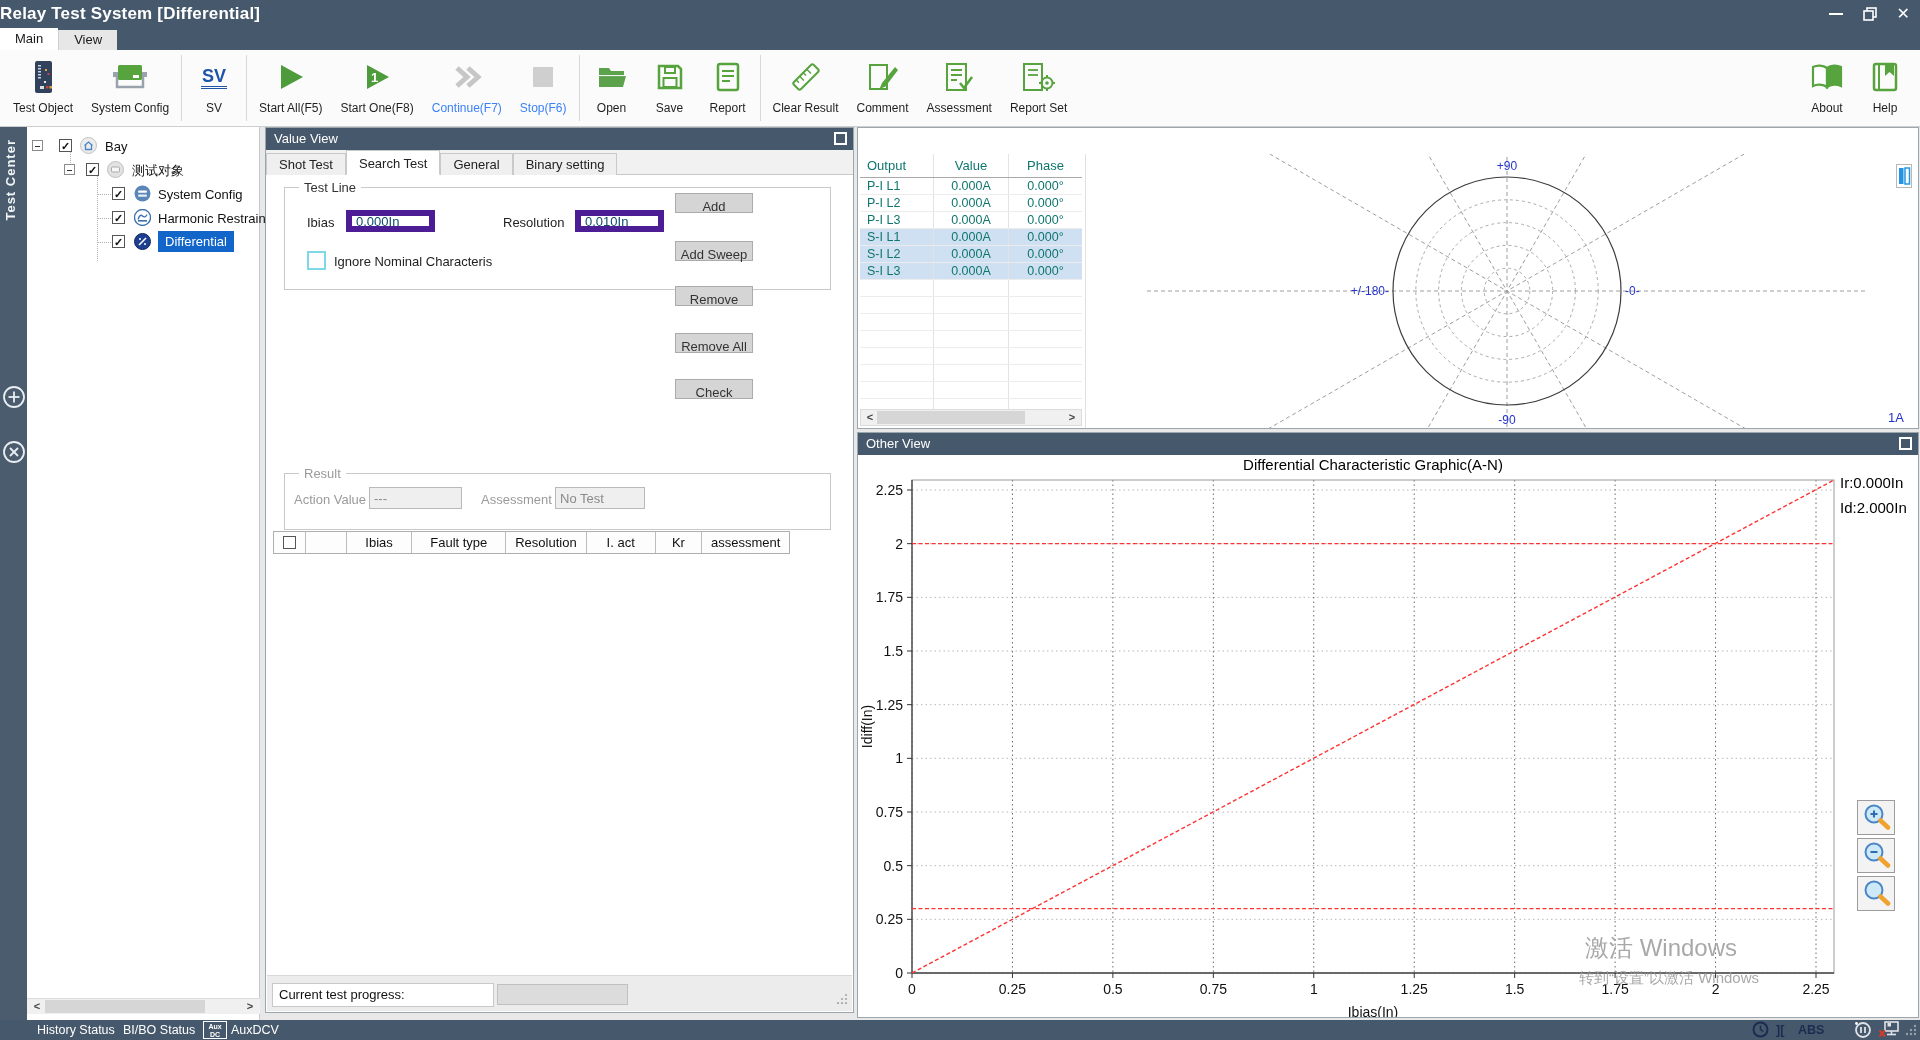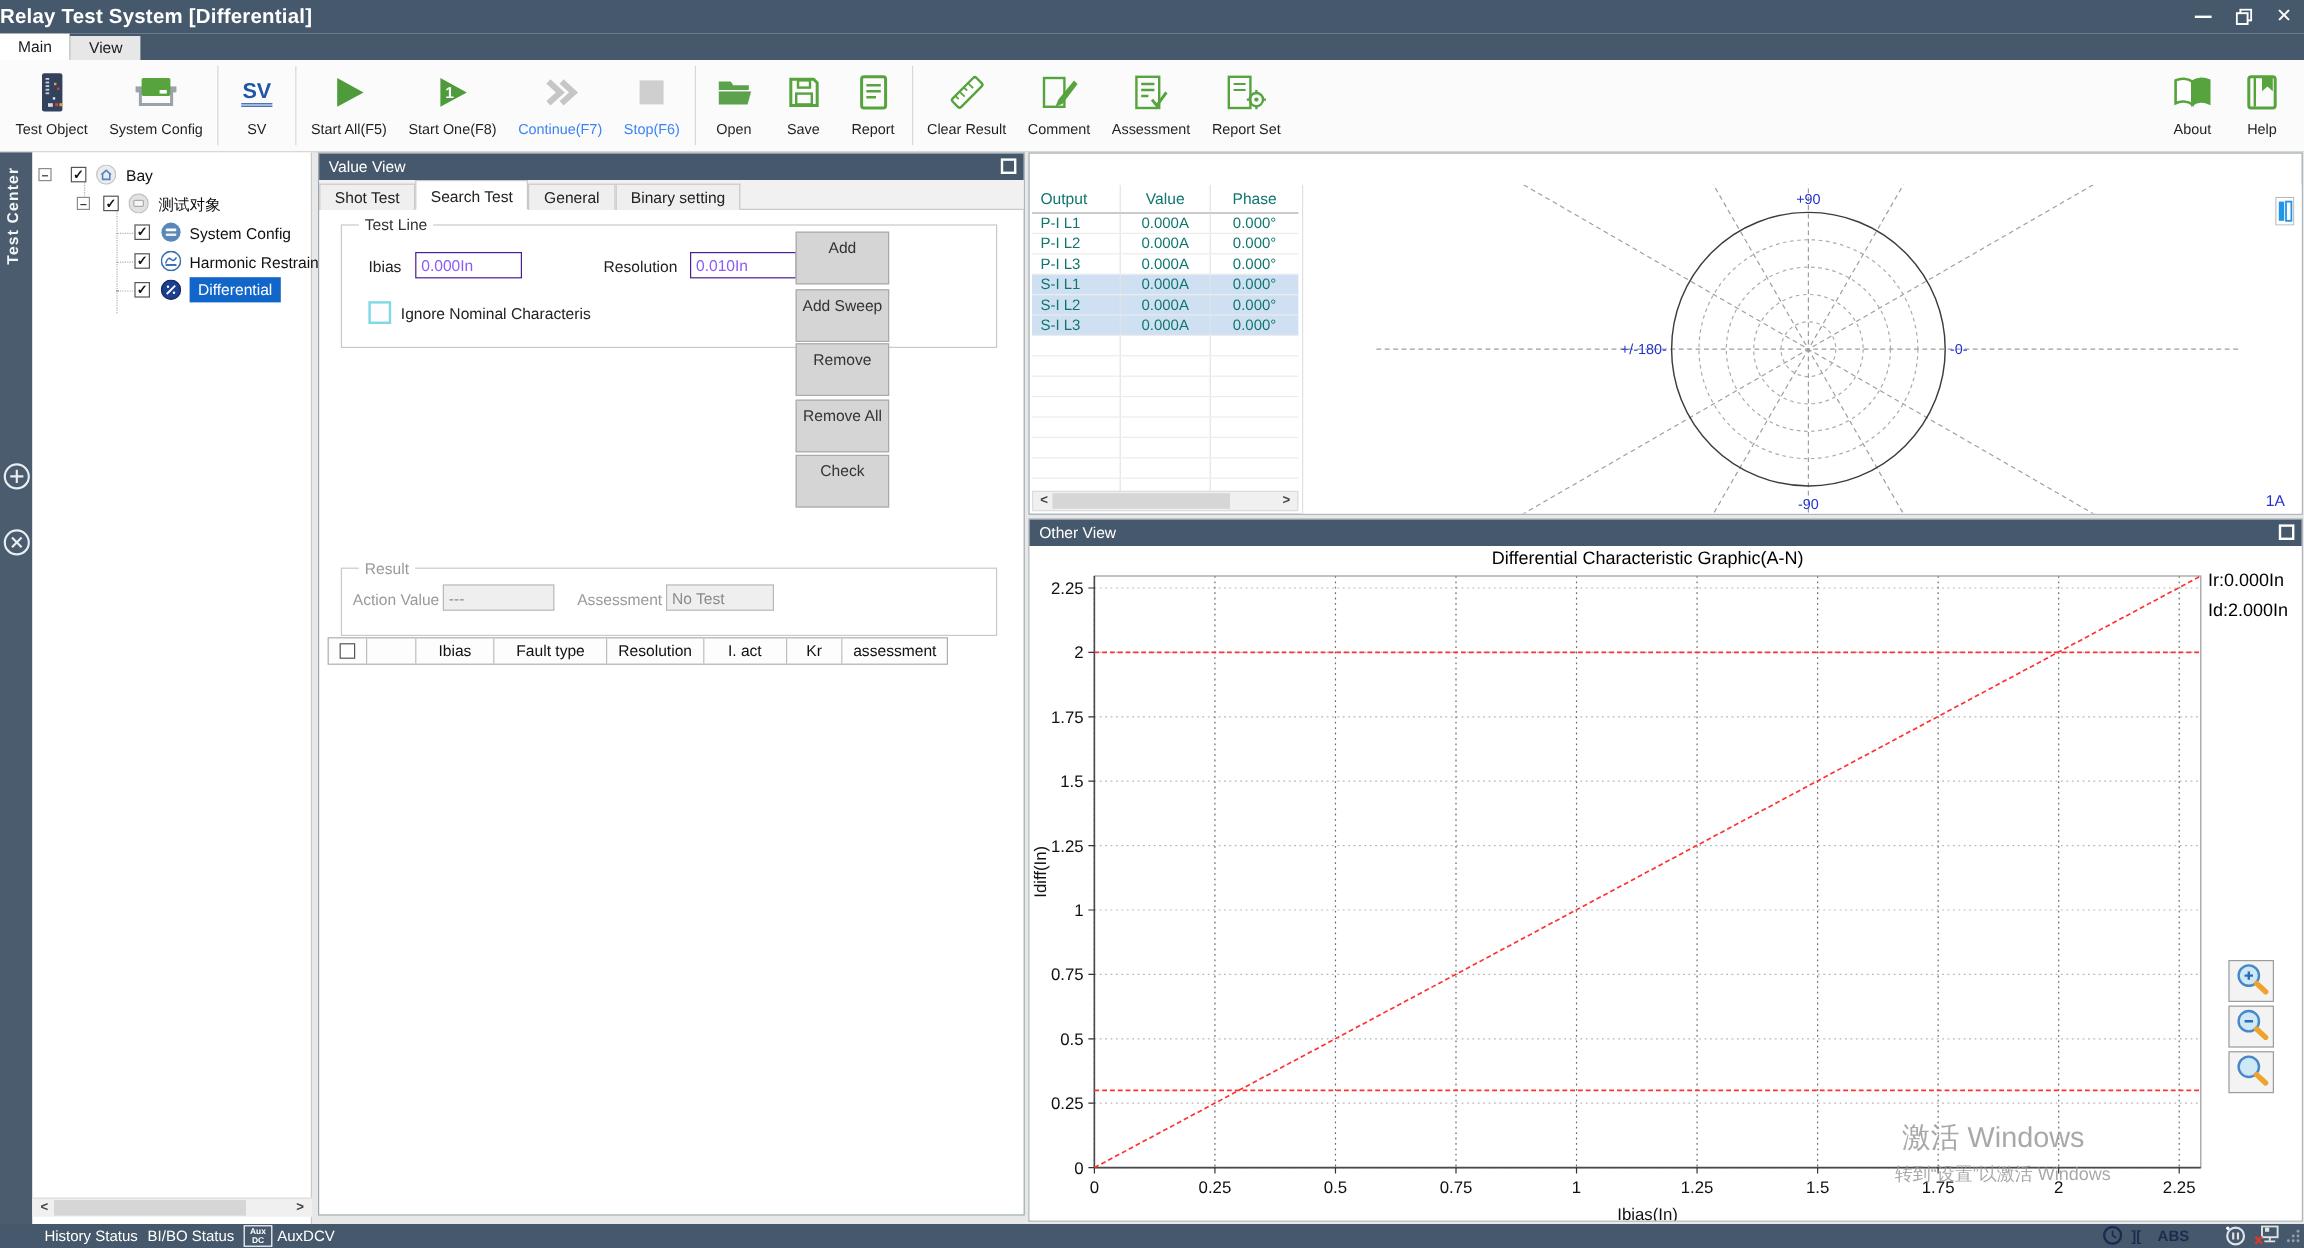--- a/index.html
+++ b/index.html
@@ -65,28 +65,28 @@
   #test-view{left:265px;top:127px;width:589px;height:886px;}
   .tabstrip{position:absolute;left:0;top:22px;right:0;height:25px;background:#f1f1f1;border-bottom:1px solid #c9c9c9;}
   .tv-tab{display:inline-block;font-size:13px;padding:0 12px;color:#222;}
   .tv-tab.inactive{height:22px;line-height:22px;margin-top:3px;background:#efefef;border:1px solid #c9c9c9;border-bottom:none;vertical-align:top;}
   .tv-tab.active{height:25px;line-height:25px;background:#fff;border:1px solid #c9c9c9;border-bottom:1px solid #fff;position:relative;z-index:2;vertical-align:top;}
   .groupbox{position:absolute;border:1px solid #c9c9c9;}
   .legend{position:absolute;top:-8px;left:14px;background:#fff;padding:0 5px;font-size:13px;color:#333;}
   .legend.gray{color:#9a9a9a;}
   .fldlabel{position:absolute;font-size:13px;color:#222;}
   .fldlabel.gray{color:#9a9a9a;}
-  .tv-input{position:absolute;height:22px;border:1px solid #4c1d95;background:#fff;font-size:13px;
-    padding:0 4px;font-family:"Liberation Sans",sans-serif;color:#8b5cf6;}
+  .tv-input{position:absolute;height:22px;border:6px solid #4c1d95;background:#fff;font-size:13px;
+    padding:0 4px;font-family:"Liberation Sans",sans-serif;color:#0c4a6e;}
   .tv-input.disabled{background:#efefef;border:1px solid #b9b9b9;color:#8a8a8a;}
   .cyan-check{position:absolute;width:19px;height:19px;border:2px solid #7FD8E6;background:#fdfdff;}
   .radio{position:absolute;width:19px;height:19px;border-radius:50%;border:2px solid #8ADCE9;background:#f7f8ff;}
   .radio.sel::after{content:"";position:absolute;left:2px;top:2px;width:11px;height:11px;border-radius:50%;background:#45BEEA;}
   .radio-label{position:absolute;font-size:13px;color:#111;}
-  .side-btn{position:absolute;left:397px;width:78px;height:44px;background:#d5d5d5;border:1px solid #ababab;
+  .side-btn{position:absolute;left:409px;width:78px;height:20px;background:#d5d5d5;border:1px solid #ababab;
     font-size:13px;color:#333;text-align:center;line-height:26px;}
   .rt-head{position:absolute;left:7px;top:403px;width:517px;height:23px;display:flex;border:1px solid #aeaeae;background:#fdfdfd;}
   .rt-cell{height:100%;border-right:1px solid #bdbdbd;font-size:13px;color:#111;display:flex;align-items:center;justify-content:center;}
   .rt-cell:last-child{border-right:none;}
   .rt-check{width:13px;height:13px;border:1px solid #555;background:#fff;}
   .prog-strip{position:absolute;left:1px;bottom:1px;width:585px;height:36px;background:#ececec;border-top:1px solid #d8d8d8;}
   .prog-label-box{position:absolute;left:5px;top:7px;width:222px;height:24px;background:#fff;border:1px solid #c9c9c9;
     font-size:13px;color:#111;line-height:22px;padding-left:6px;}
   .prog-bar{position:absolute;left:230px;top:8px;width:131px;height:21px;background:#dcdcdc;border:1px solid #c0c0c0;}
   .grip{position:absolute;right:4px;bottom:3px;}
@@ -476,20 +476,36 @@
       </div>
       <div class="rt-cell" style="width: 41px;"></div>
       <div class="rt-cell" style="width: 66px;">Ibias</div>
       <div class="rt-cell" style="width: 94px;">Fault type</div>
       <div class="rt-cell" style="width: 81px;">Resolution</div>
       <div class="rt-cell" style="width: 69px;">I. act</div>
       <div class="rt-cell" style="width: 47px;">Kr</div>
       <div class="rt-cell" style="width: 87px;">assessment</div>
     </div>
 
+  <div class="prog-strip">
+    <div class="prog-label-box">Current test progress:</div>
+    <div class="prog-bar"></div>
+    <div class="grip">
+      <svg width="12" height="12">
+          <g fill="#a7a7a7">
+            <circle cx="10" cy="3" r="1.1"></circle>
+            <circle cx="10" cy="7" r="1.1"></circle>
+            <circle cx="10" cy="11" r="1.1"></circle>
+            <circle cx="6" cy="7" r="1.1"></circle>
+            <circle cx="6" cy="11" r="1.1"></circle>
+            <circle cx="2" cy="11" r="1.1"></circle>
+          </g>
+        </svg>
+    </div>
+  </div>
 </div>
 
 <div class="panel" id="vector-view">
   <div class="vt" id="vector-table">
       <div class="vt-row header">
         <div class="vt-c c0" style="font-size: 13px;">Output</div>
         <div class="vt-c c1" style="font-size: 13px;">Value</div>
         <div class="vt-c c2" style="font-size: 13px;">Phase</div>
       </div>
       <div class="vt-row">

